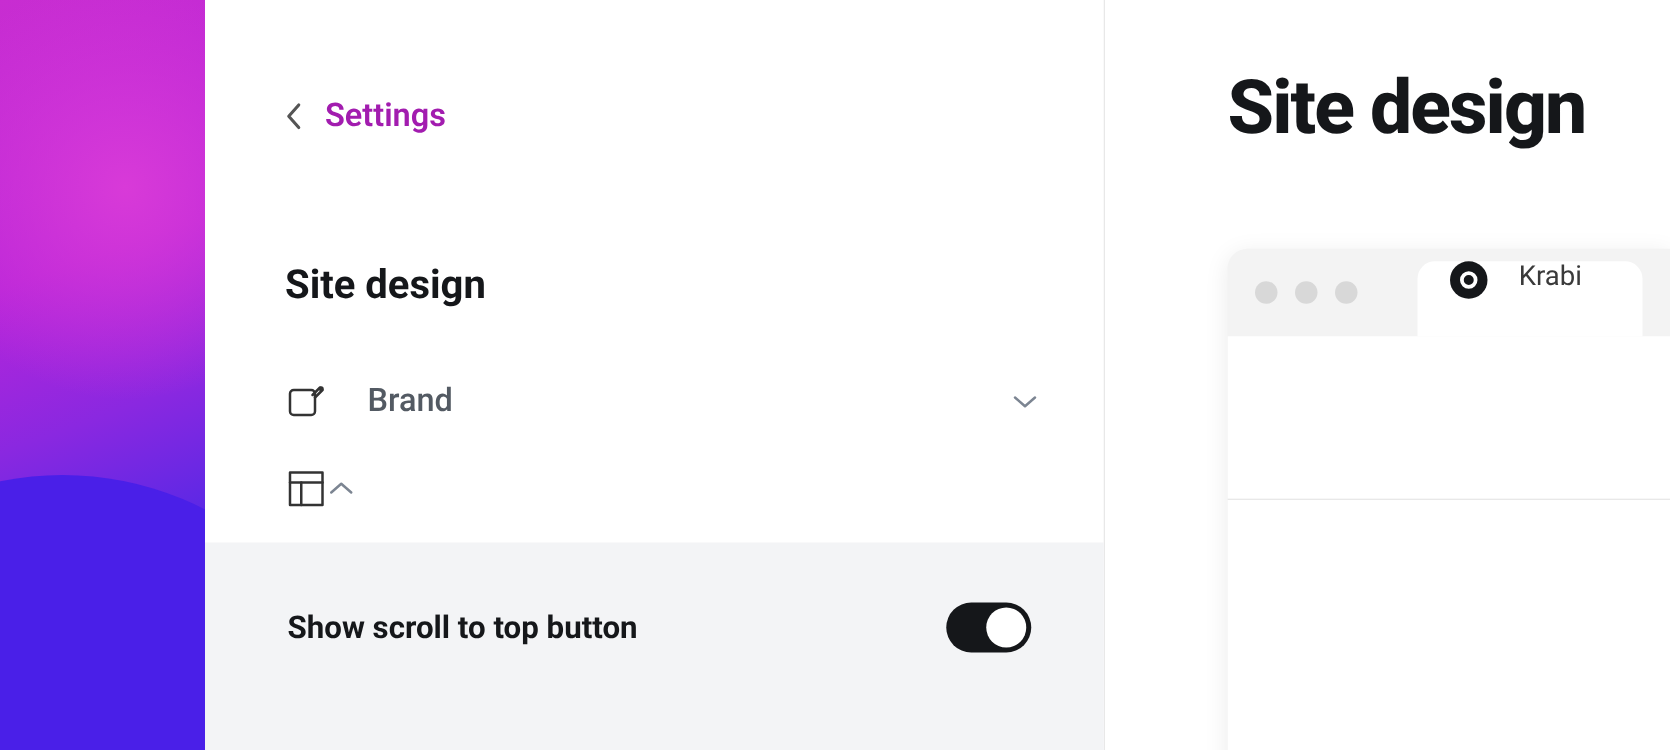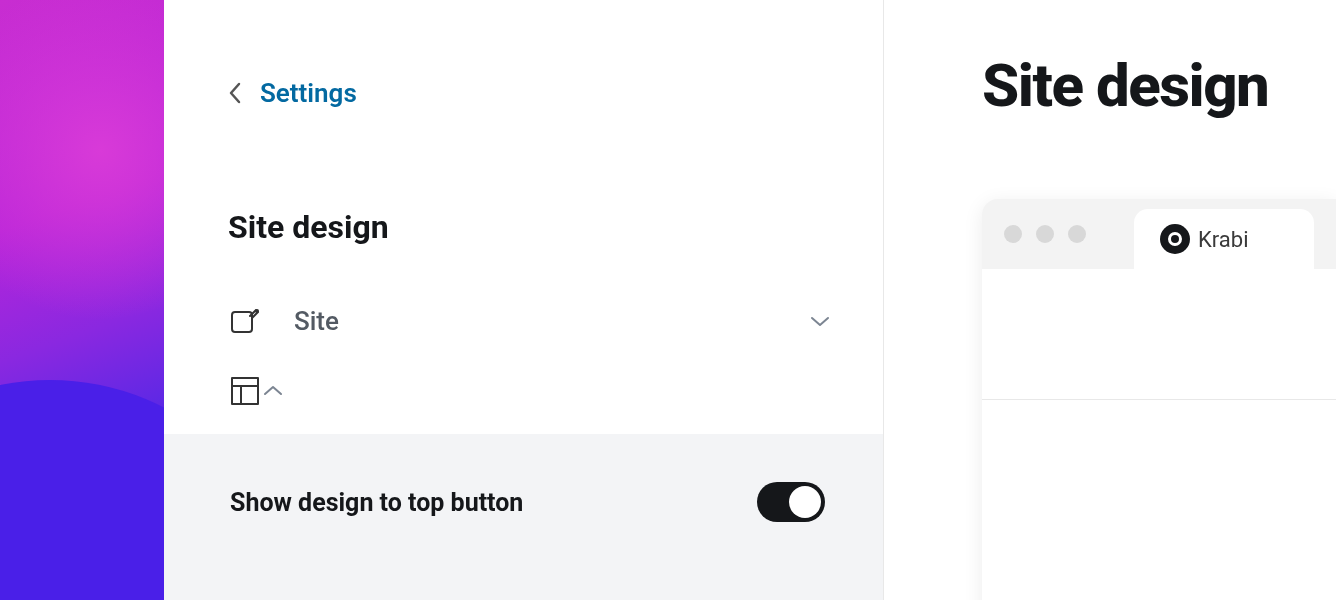--- a/index.html
+++ b/index.html
@@ -65,21 +65,21 @@
     
     .back-chevron {
       color: #555;
       display: flex;
       align-items: center;
     }
     
     .back-label {
       font-size: 26px;
       font-weight: 600;
-      color: #0369a1;
+      color: #a21caf;
     }
     
     .section-title {
       padding: 100px 0 0 64px;
       font-size: 32px;
       font-weight: 700;
       color: #15171a;
     }
     
     .menu-items {
@@ -194,22 +194,21 @@
       background: #d8d8d8;
     }
     
     .browser-tab {
       background: #fff;
       border-radius: 14px 14px 0 0;
       height: 60px;
       margin-top: 10px;
       padding: 0 26px;
       display: flex;
-      align-items: center;
-      gap: 8px;
+      gap: 25px;
       flex: 1;
     }
     
     .tab-icon {
       width: 30px;
       height: 30px;
       border-radius: 50%;
       background: #15171a;
       display: flex;
       align-items: center;
@@ -263,21 +262,21 @@
 
   <div class="menu-items">
     <div class="menu-item">
       <span class="menu-icon">
         <svg width="32" height="32" viewBox="0 0 32 32" fill="none" stroke="currentColor" stroke-width="2" stroke-linecap="round" stroke-linejoin="round">
           <rect x="3" y="7" width="20" height="20" rx="3"></rect>
           <path d="M21 11 L27 5 L29 7 L23 13"></path>
           <circle cx="28" cy="6" r="1" fill="currentColor"></circle>
         </svg>
       </span>
-      <span class="menu-label">Site</span>
+      <span class="menu-label">Brand</span>
       <span class="menu-chevron">
         <svg width="22" height="14" viewBox="0 0 22 14" fill="none" stroke="currentColor" stroke-width="2" stroke-linecap="round" stroke-linejoin="round">
           <path d="M3 4 L11 11 L19 4"></path>
         </svg>
       </span>
     </div>
 
     <div class="menu-item">
       <span class="menu-icon">
         <svg width="30" height="30" viewBox="0 0 30 30" fill="none" stroke="currentColor" stroke-width="2" stroke-linecap="round" stroke-linejoin="round">
@@ -288,21 +287,21 @@
       </span>
       <span class="menu-chevron">
         <svg width="22" height="14" viewBox="0 0 22 14" fill="none" stroke="currentColor" stroke-width="2" stroke-linecap="round" stroke-linejoin="round">
           <path d="M3 10 L11 3 L19 10"></path>
         </svg>
       </span>
     </div>
   </div>
 
   <div class="expanded-option">
-    <span class="option-label">Show design to top button</span>
+    <span class="option-label">Show scroll to top button</span>
     <div class="toggle">
       <div class="toggle-knob"></div>
     </div>
   </div>
 </div>
 
 <div class="preview-panel">
   <div class="preview-title">Site design</div>
 
   <div class="browser-mockup">

